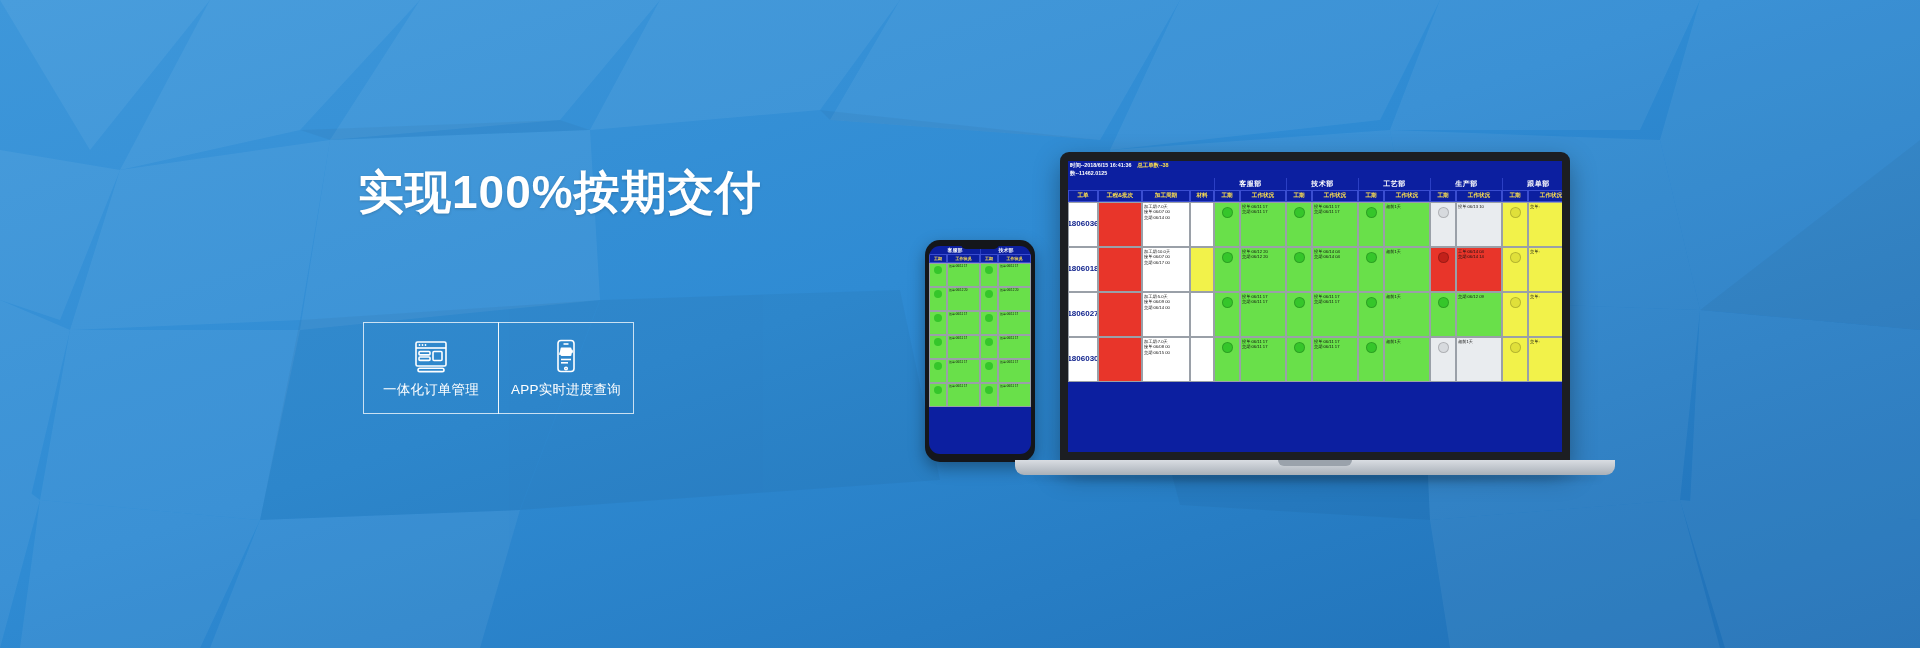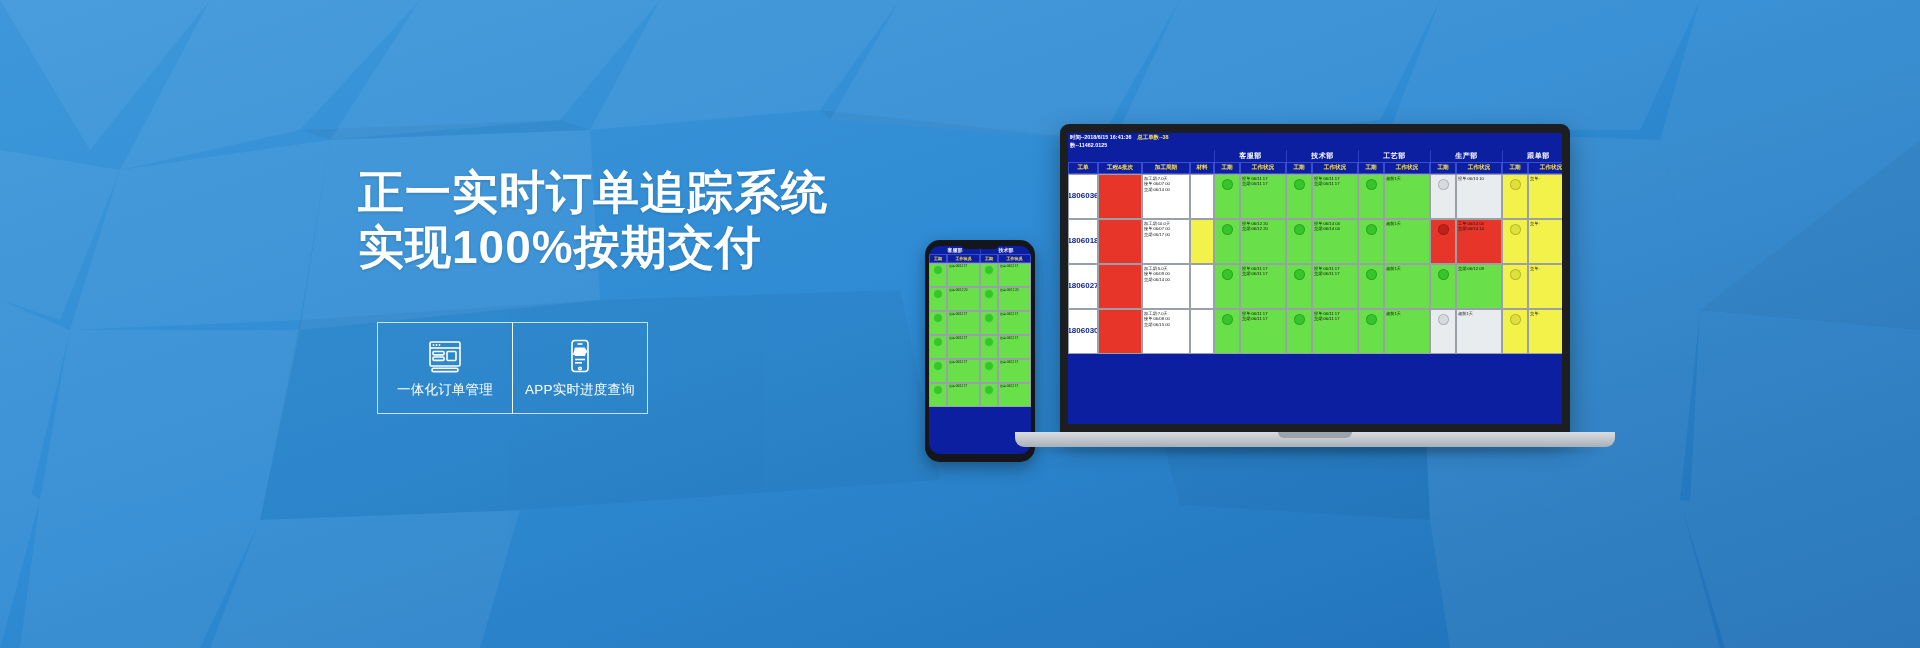--- a/index.html
+++ b/index.html
@@ -17,21 +17,21 @@
   #copy { position:absolute; left:358px; top:165px; width:520px; }
   .headline {
     color:#ffffff;
     font-size:46px;
     line-height:55px;
     font-weight:bold;
     letter-spacing:1px;
     text-shadow:0 1px 3px rgba(0,0,0,.18);
     white-space:nowrap;
   }
-  #features { position:absolute; left:378px; top:322px; display:flex; }
+  #features { position:absolute; left:364px; top:322px; display:flex; }
   .feature {
     width:136px; height:92px;
     border:1px solid rgba(255,255,255,.75);
     margin-left:-1px;
     display:flex; flex-direction:column;
     align-items:center; justify-content:center;
     gap:7px;
   }
   .feature .ico { width:40px; height:36px; display:block; }
   .feature .flabel {
@@ -49,21 +49,21 @@
   }
   .phone-notch {
     position:absolute; top:3px; left:50%; transform:translateX(-50%);
     width:38px; height:6px; background:#14161b; border-radius:0 0 5px 5px; z-index:4;
   }
   .phone-screen {
     position:absolute; left:4px; top:6px; right:4px; bottom:8px;
     background:#0b1e8a; border-radius:11px; overflow:hidden;
   }
 
-  #laptop { position:absolute; left:1015px; top:124px; width:600px; height:350px; }
+  #laptop { position:absolute; left:1015px; top:152px; width:600px; height:350px; }
   .lid {
     position:absolute; left:45px; top:0; width:510px; height:312px;
     background:#1c1e22; border-radius:9px 9px 3px 3px;
     padding:9px 8px 12px 8px;
     box-shadow:0 10px 26px rgba(0,0,0,.35);
   }
   .lid-screen { width:100%; height:100%; background:#0b1e8a; overflow:hidden; position:relative; }
   .base {
     position:absolute; left:0; top:308px; width:600px; height:15px;
     background:linear-gradient(#d9dde2,#a9b0b8);
@@ -163,21 +163,20 @@
       <polygon points="820,110 1100,140 830,120"></polygon>
       <polygon points="300,320 600,300 520,510 260,520"></polygon>
       <polygon points="1130,320 1420,300 1430,520 1180,505"></polygon>
       <polygon points="600,300 900,290 940,480 520,510"></polygon>
       <polygon points="1920,140 1920,330 1700,310"></polygon>
     </g>
   </svg>
 </div>
 
 <div id="copy">
-  <div class="headline">正一实时订单追踪系统</div>
   <div class="headline">实现100%按期交付</div>
 </div>
 
 <div id="features">
 
   <div class="feature">
     <svg class="ico" viewBox="0 0 40 36" fill="none" stroke="#ffffff" stroke-width="1.6">
       <rect x="5" y="4" width="30" height="24" rx="1.5"></rect>
       <line x1="5" y1="10" x2="35" y2="10"></line>
       <circle cx="8.5" cy="7" r="0.9" fill="#fff" stroke="none"></circle>

